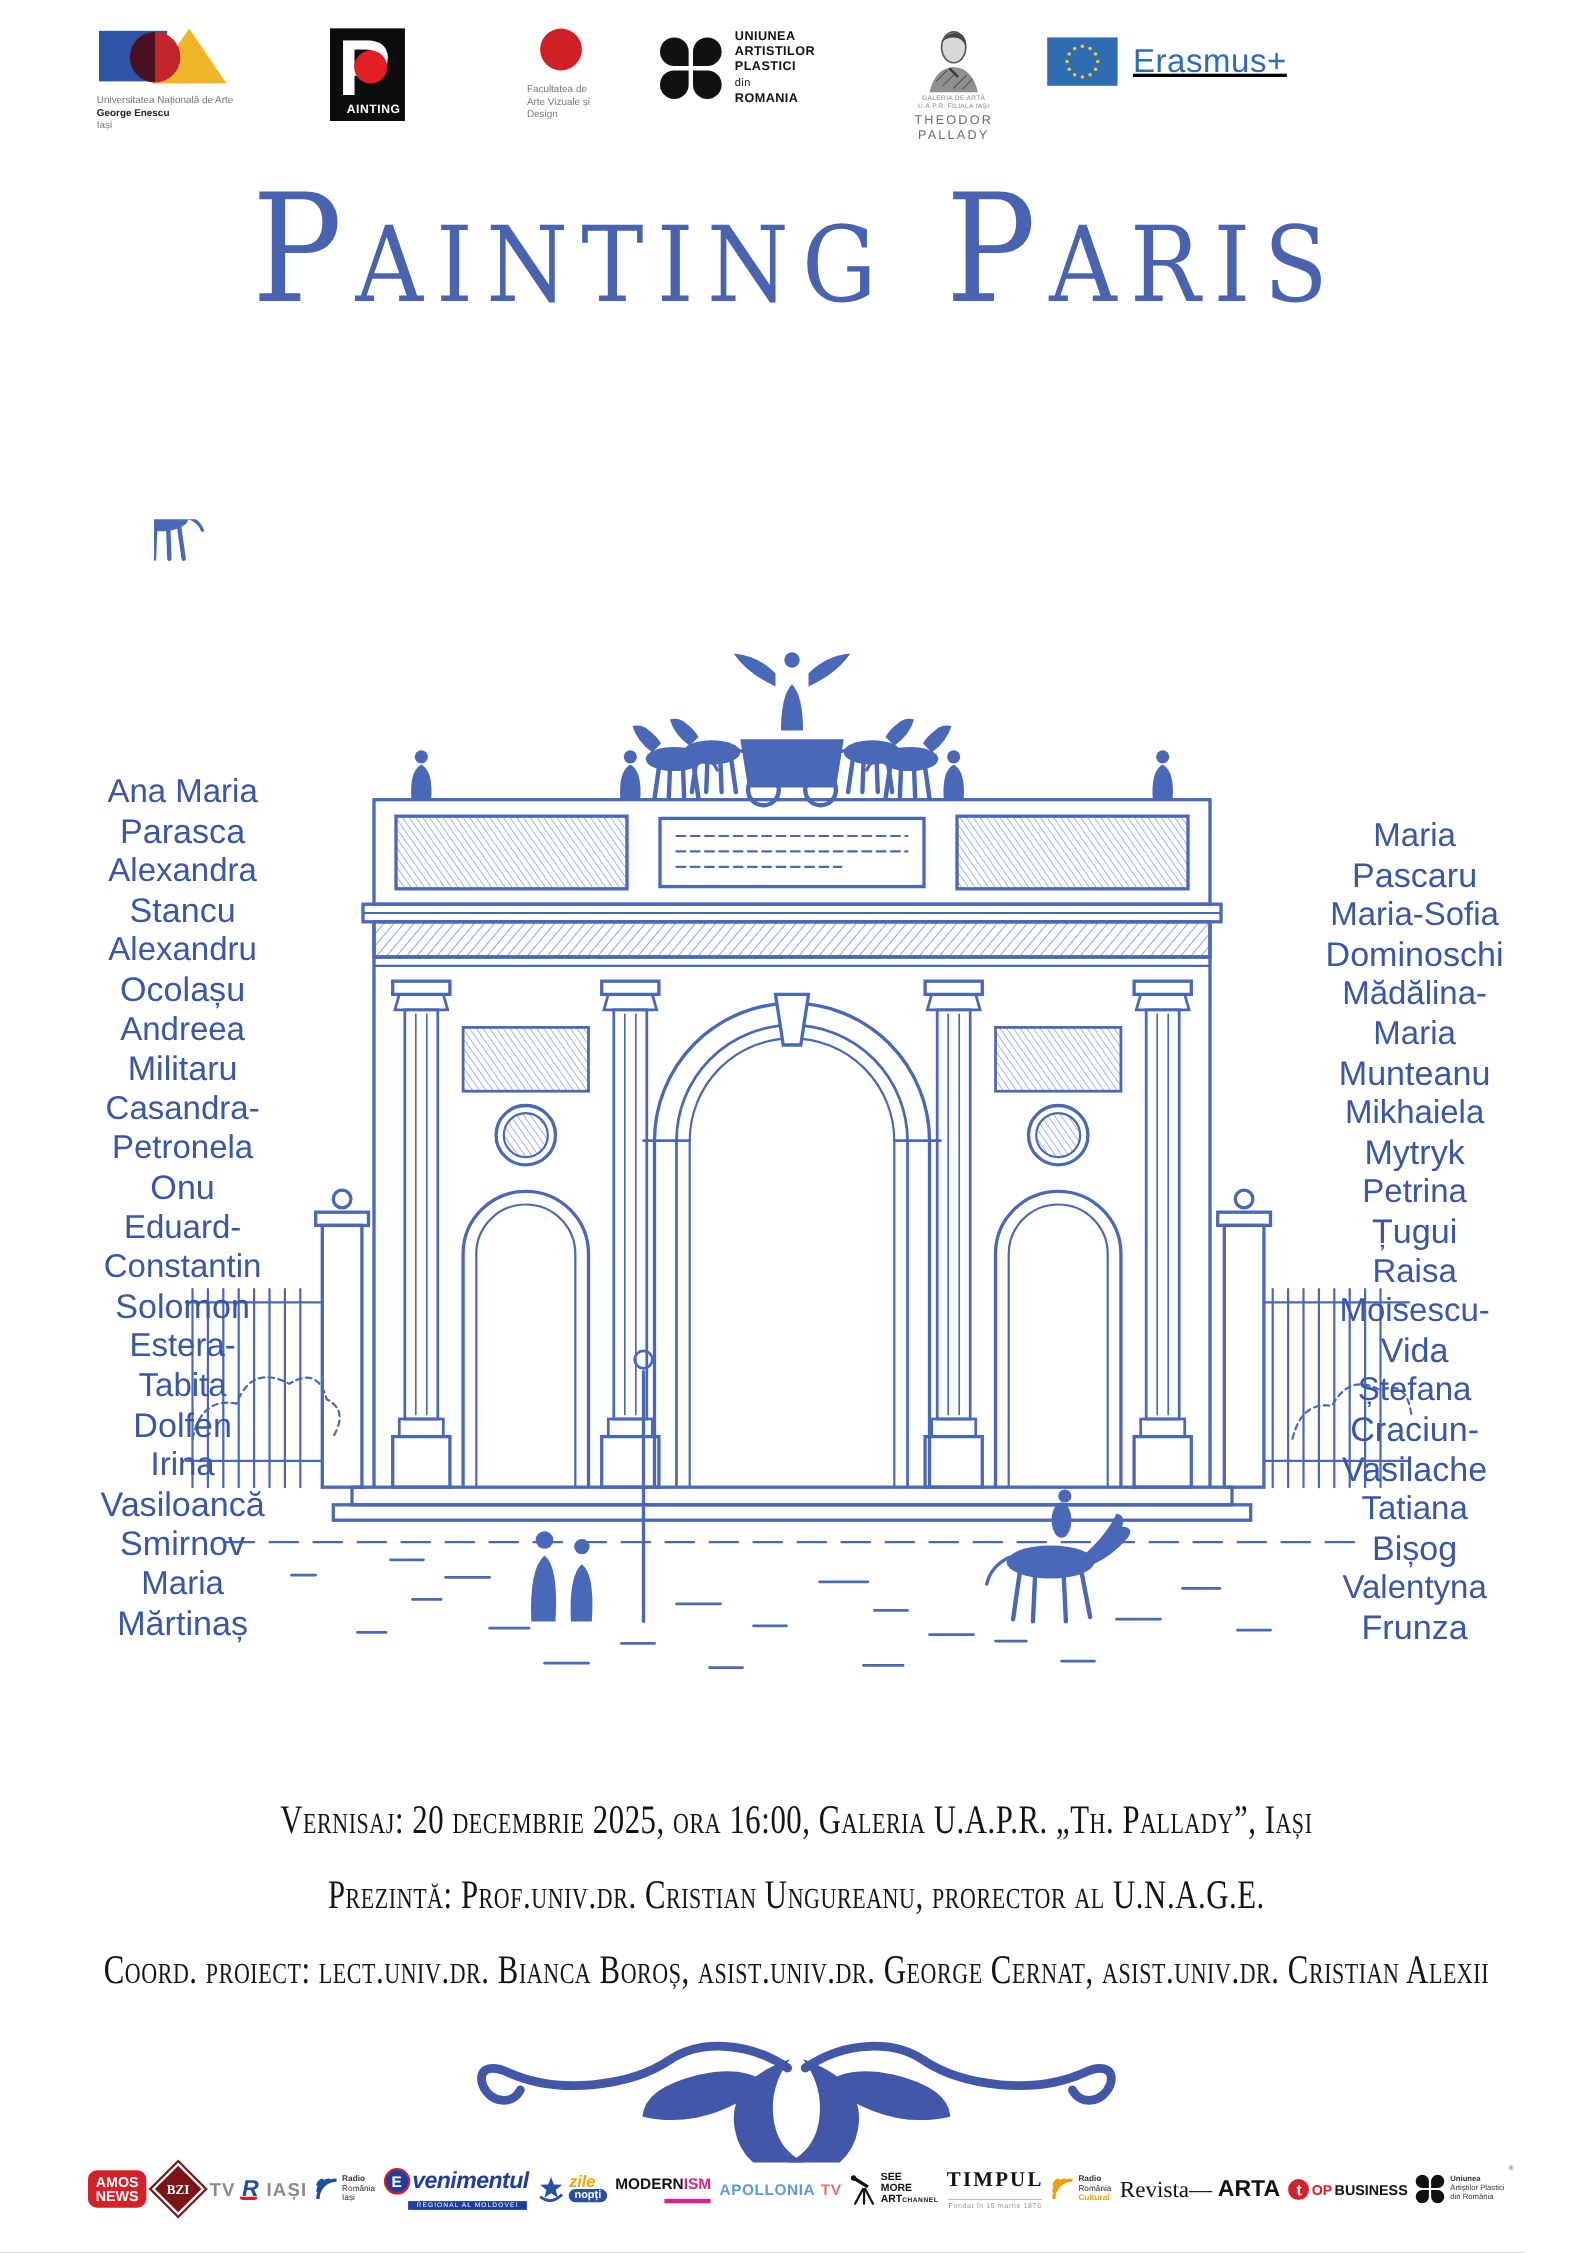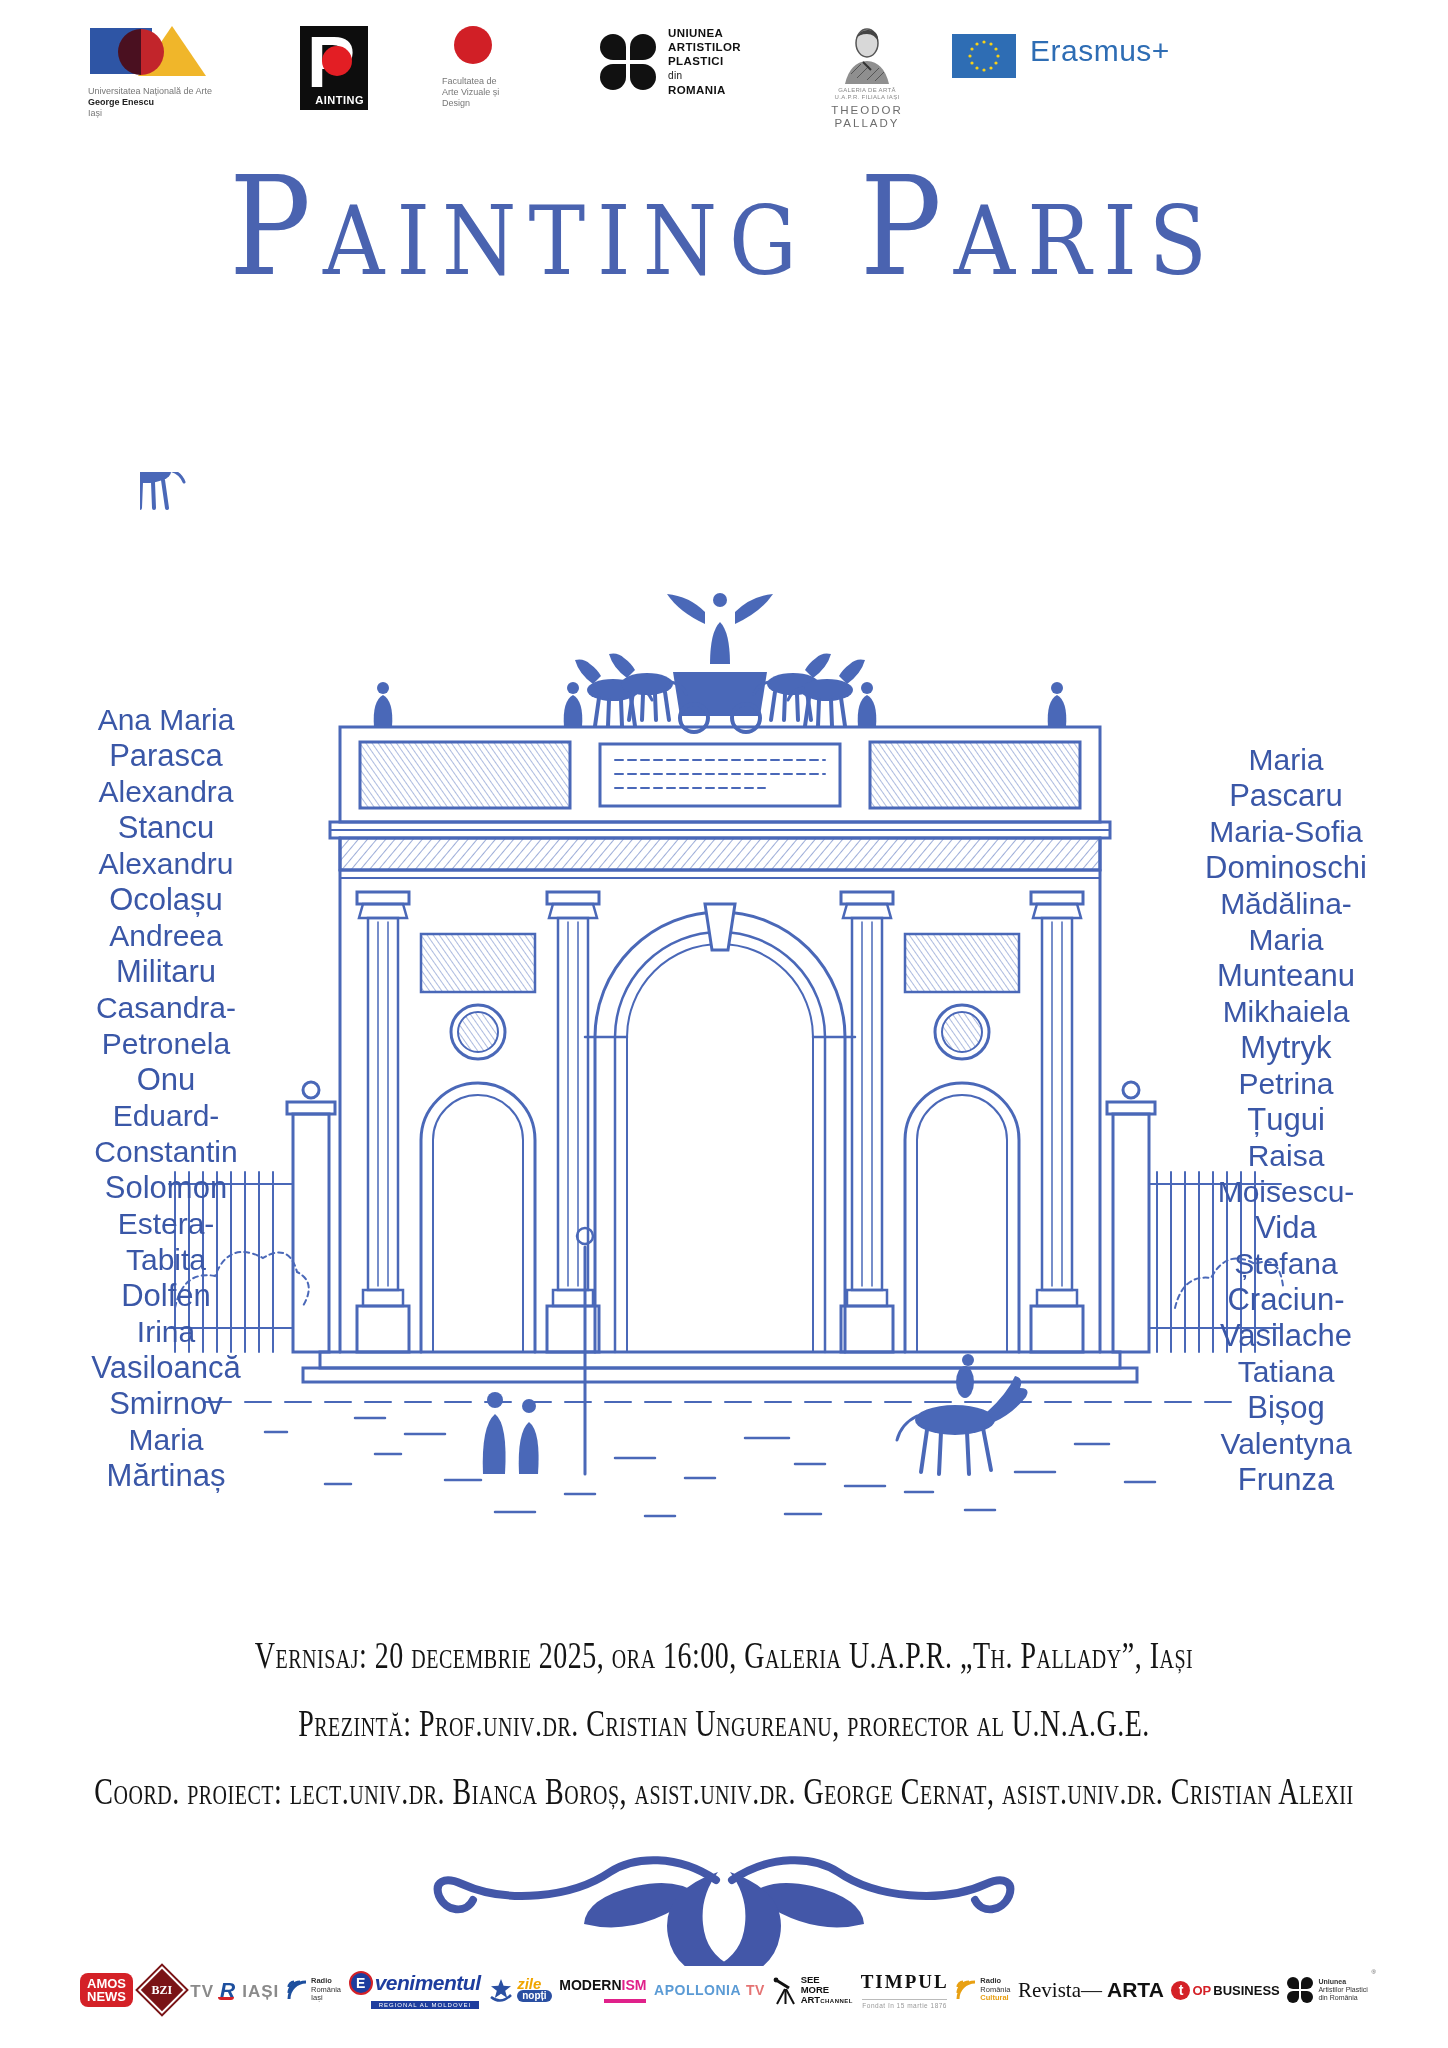--- a/index.html
+++ b/index.html
@@ -13,36 +13,36 @@
   .unage-tri{position:absolute;left:48px;top:0;width:0;height:0;border-left:34px solid transparent;border-right:34px solid transparent;border-bottom:50px solid #f0b62a;}
   .unage-circ{position:absolute;left:28px;top:3px;width:46px;height:46px;border-radius:50%;
               background:linear-gradient(90deg,#4a1020 0 50%,#c2252b 50% 100%);}
   .cap{font-size:9px;color:#777;line-height:11px;margin-top:6px;}
   .cap b{color:#222;}
   .painting{left:300px;}
   .paint-box{position:relative;width:64px;height:80px;background:#0d0d0d;border:2px solid #0d0d0d;text-decoration:underline;}
   .paint-p{position:absolute;left:5px;top:-6px;color:#fff;font-size:72px;font-weight:bold;font-family:"Liberation Sans",sans-serif;line-height:80px;}
   .paint-dot{position:absolute;left:20px;top:18px;width:30px;height:30px;border-radius:50%;background:#e31e24;}
   .paint-rest{position:absolute;right:2px;bottom:2px;color:#fff;font-size:11px;font-weight:bold;letter-spacing:.5px;background:#0d0d0d;}
-  .favd{left:442px;width:90px;}
+  .favd{left:479px;width:90px;}
   .favd-circ{width:38px;height:38px;border-radius:50%;background:#d11f26;margin-left:12px;}
   .favd .cap{margin-top:12px;}
   .uap{left:600px;display:flex;align-items:center;gap:12px;}
   .clover{display:grid;grid-template-columns:repeat(2,26px);grid-template-rows:repeat(2,26px);gap:4px;}
   .petal{background:#111;}
   .petal.tl{border-radius:50% 50% 0 50%;}
   .petal.tr{border-radius:50% 50% 50% 0;}
   .petal.bl{border-radius:50% 0 50% 50%;}
   .petal.br{border-radius:0 50% 50% 50%;}
   .uap-txt{font-size:11.5px;font-weight:bold;color:#111;line-height:14px;letter-spacing:.4px;}
   .uap-txt .din{font-weight:normal;font-size:10px;}
   .pallady{left:812px;width:110px;text-align:center;}
   .pal-cap1{font-size:6px;color:#888;line-height:7px;margin-top:3px;letter-spacing:.3px;}
   .pal-cap2{font-size:11.5px;color:#6d6d6d;line-height:13px;letter-spacing:2px;margin-top:3px;}
-  .erasmus{left:952px;display:flex;align-items:flex-start;gap:14px;margin-top:8px;}
+  .erasmus{left:952px;display:flex;align-items:center;gap:14px;margin-top:8px;text-decoration:underline;}
   .eu-flag{width:64px;height:44px;background:#2e6db4;position:relative;}
   .erasmus-word{font-size:30px;color:#2e6db4;letter-spacing:.5px;}
   
   .title{position:absolute;top:156px;left:0;width:100%;text-align:center;
          font-family:"DejaVu Serif",serif;font-variant:small-caps;
          font-size:122px;color:#4a63b0;letter-spacing:12px;transform:scaleY(1.12);transform-origin:50% 50%;}
   .daterange{position:absolute;top:384px;left:0;width:100%;text-align:center;
          font-size:35px;color:#3e5aa9;letter-spacing:1px;}
   
   .artists{position:absolute;text-align:center;color:#3a57a7;font-size:30px;line-height:36px;}

